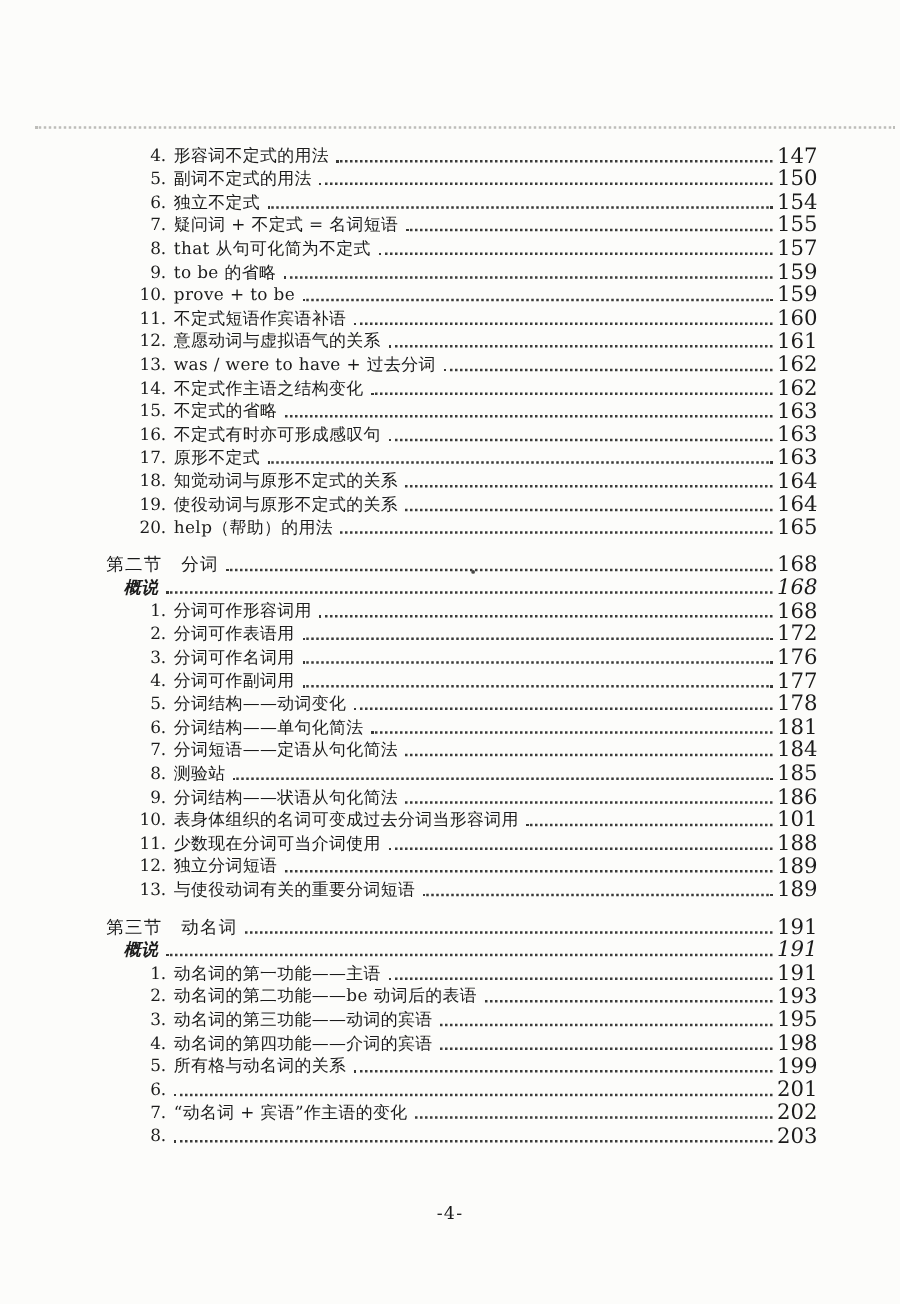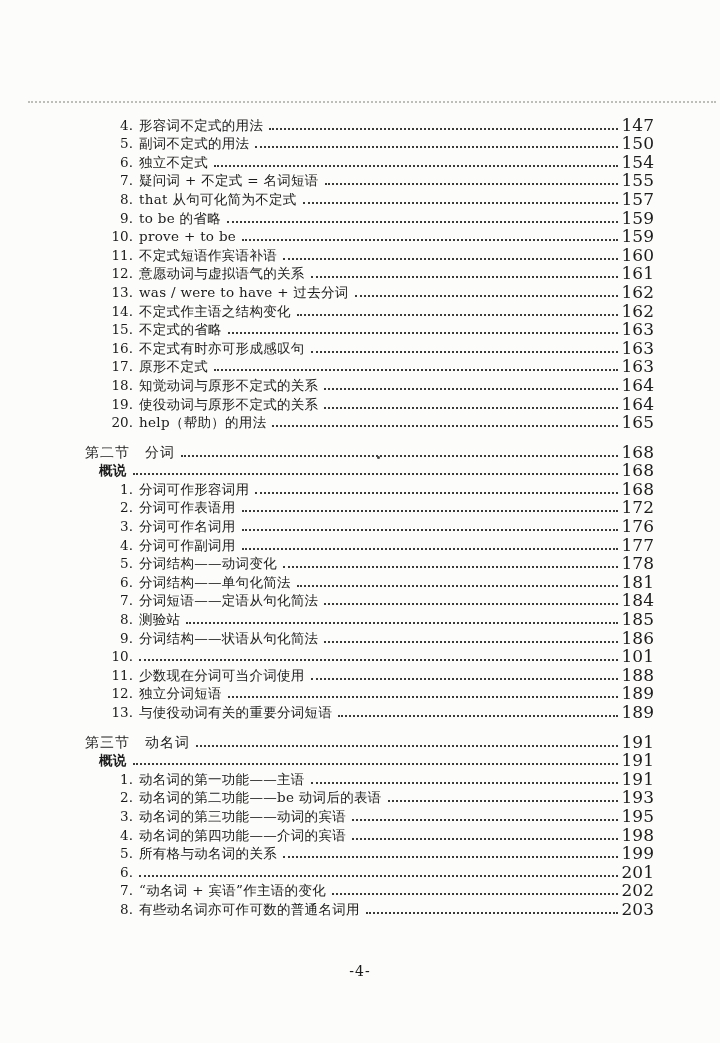--- a/index.html
+++ b/index.html
@@ -22,21 +22,21 @@
   .row .num{width:28px;text-align:right;flex:0 0 auto;}
   .row .label{flex:0 0 auto;padding-left:6px;letter-spacing:.3px;}
   .row.heading .label{padding-left:0;font-size:14px;letter-spacing:1px;}
   .row.overview .label{padding-left:0;font-weight:700;}
   .row .leader{
     flex:1 1 auto;height:0;margin:0 4px 3px 6px;
     border-bottom:2px dotted #3a3a38;min-width:12px;
   }
   .row .pg{flex:0 0 auto;min-width:28px;text-align:right;font-size:17px;}
   .row.heading{margin-left:85px;}
-  .row.overview{margin-left:99px;}
+  .row.overview{margin-left:99px;font-style:italic;}
   .row.item{margin-left:105px;}
   .gap{height:11px;}
   .footer{
     position:absolute;top:963px;left:0;width:720px;text-align:center;
     font-size:14px;letter-spacing:1px;
   }
   .artifact-dot{
     position:absolute;left:377px;top:456px;width:3px;height:3px;
     background:#4a4a48;border-radius:50%;
   }
@@ -209,20 +209,21 @@
         <span class="pg">185</span>
       </div>
       <div class="row item">
         <span class="num">9.</span>
         <span class="label">分词结构——状语从句化简法</span>
         <span class="leader"></span>
         <span class="pg">186</span>
       </div>
       <div class="row item">
         <span class="num">10.</span>
+        <span class="label">表身体组织的名词可变成过去分词当形容词用</span>
         <span class="leader"></span>
         <span class="pg">101</span>
       </div>
       <div class="row item">
         <span class="num">11.</span>
         <span class="label">少数现在分词可当介词使用</span>
         <span class="leader"></span>
         <span class="pg">188</span>
       </div>
       <div class="row item">
@@ -284,20 +285,19 @@
         <span class="pg">201</span>
       </div>
       <div class="row item">
         <span class="num">7.</span>
         <span class="label">“动名词 + 宾语”作主语的变化</span>
         <span class="leader"></span>
         <span class="pg">202</span>
       </div>
       <div class="row item">
         <span class="num">8.</span>
-        <span class="label">有些动名词亦可作可数的普通名词用</span>
         <span class="leader"></span>
         <span class="pg">203</span>
       </div>
     </div>
   <div class="artifact-dot"></div>
   <div class="footer">-4-</div>
 </div>
 
 </body></html>

